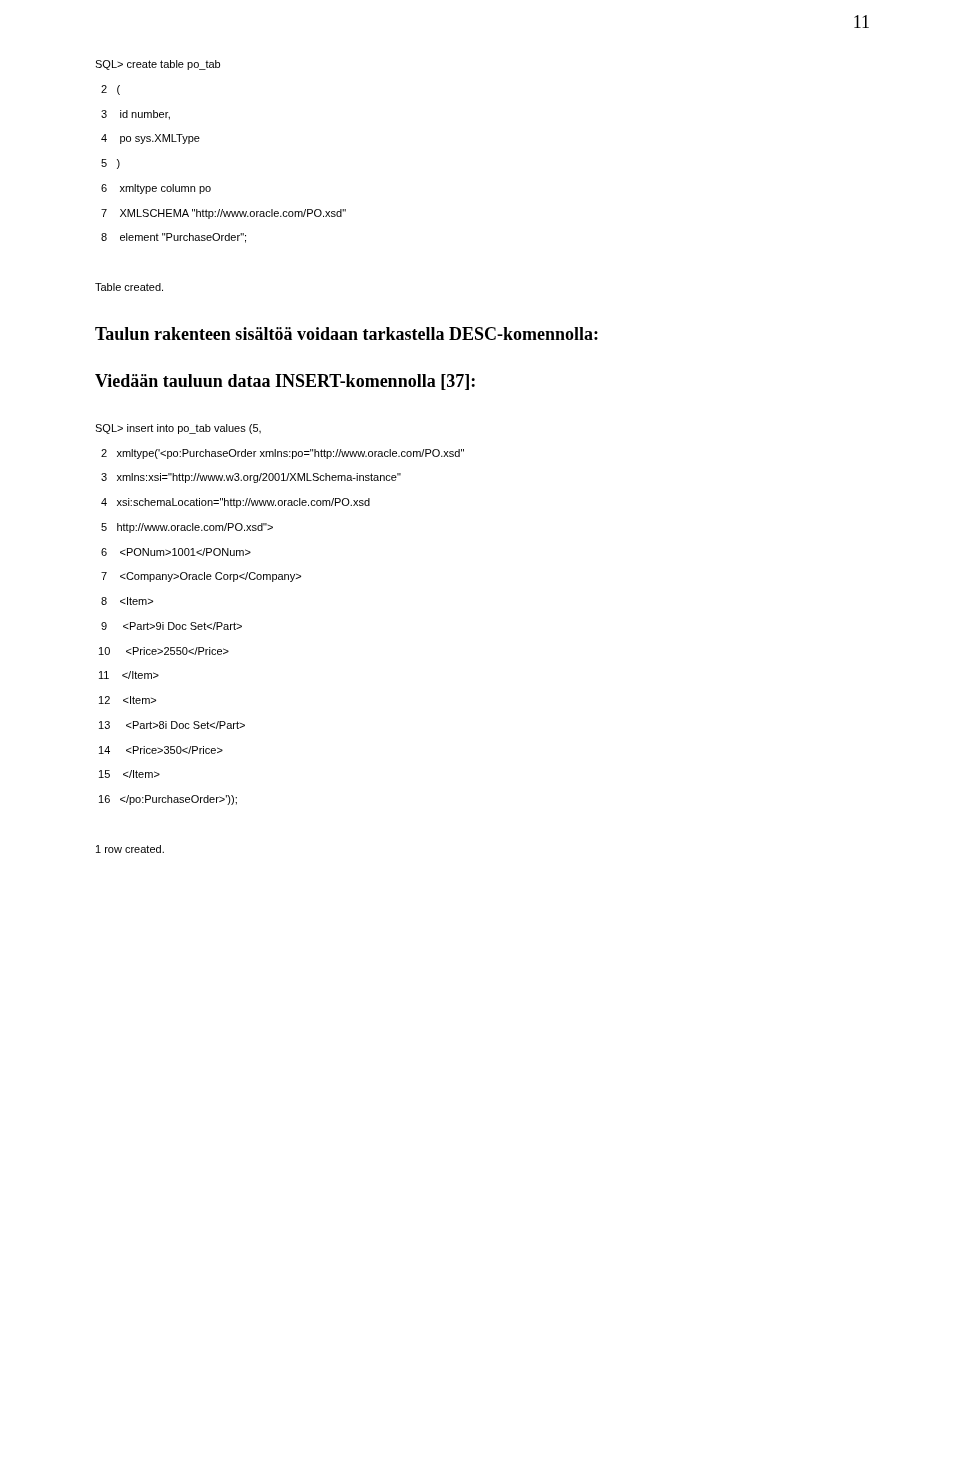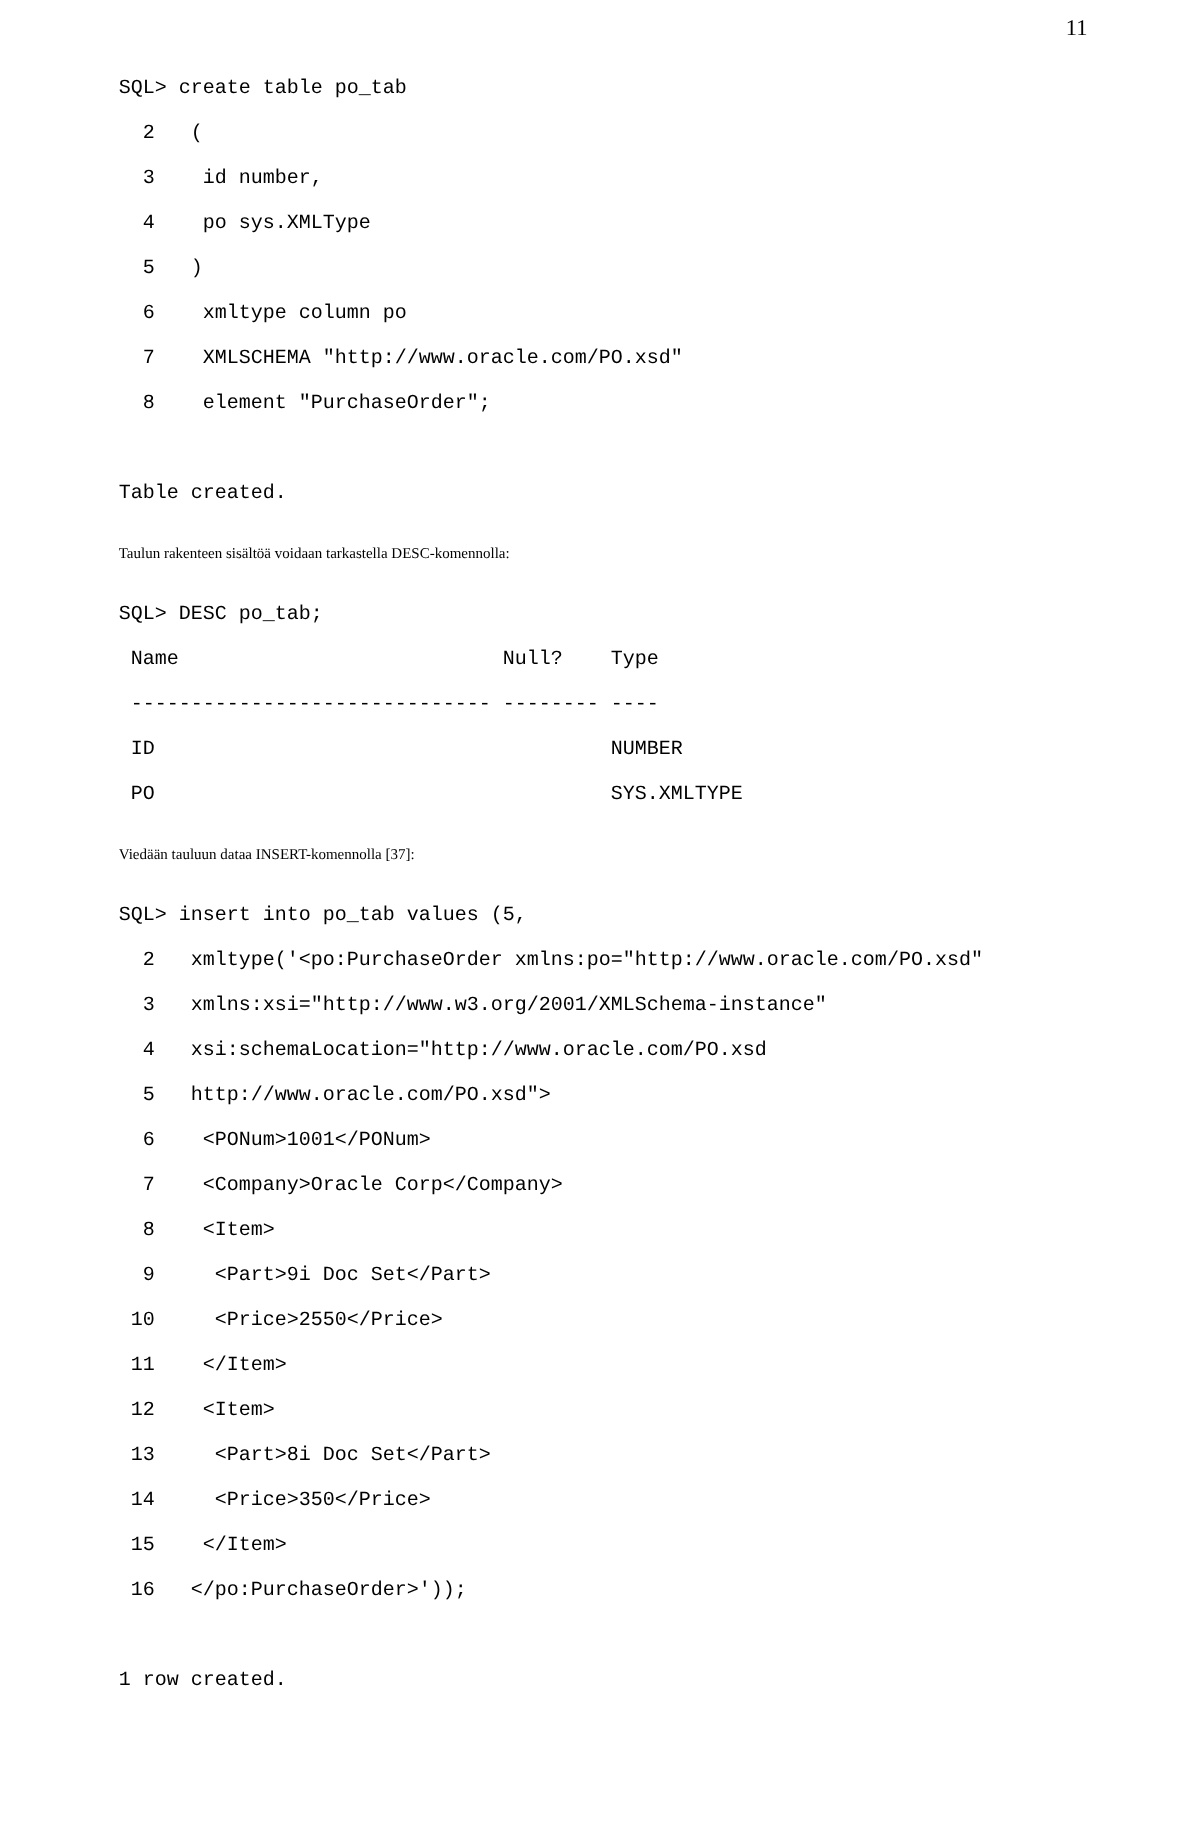--- a/index.html
+++ b/index.html
@@ -14,30 +14,31 @@
     padding: 30px 110px 40px 95px;
     position: relative;
   }
   .page-num {
     position: absolute;
     right: 90px;
     top: 12px;
     font-size: 18px;
   }
   .code-block {
-    font-family: Liberation Mono, monospace;
-    font-size: 16px;
+    font-family: Liberation Sans, sans-serif;
+    font-size: 11px;
     line-height: 2.25;
     white-space: pre;
     margin: 22px 0 22px 0;
   }
   .prose {
-    font-size: 12px;
+    font-size: 18px;
     line-height: 1.4;
     margin: 20px 0 22px 0;
+    font-weight: bold;
   }
 </style>
 </head>
 <body>
 
 <div class="page">
   <div class="page-num">11</div>
 
   <div class="code-block">SQL&gt; create table po_tab
   2   (
@@ -45,25 +46,20 @@
   4    po sys.XMLType
   5   )
   6    xmltype column po
   7    XMLSCHEMA "http://www.oracle.com/PO.xsd"
   8    element "PurchaseOrder";
 
 Table created.</div>
 
   <div class="prose">Taulun rakenteen sisältöä voidaan tarkastella DESC-komennolla:</div>
 
-  <div class="code-block">SQL&gt; DESC po_tab;
- Name                           Null?    Type
- ------------------------------ -------- ----
- ID                                      NUMBER
- PO                                      SYS.XMLTYPE</div>
 
   <div class="prose">Viedään tauluun dataa INSERT-komennolla [37]:</div>
 
   <div class="code-block">SQL&gt; insert into po_tab values (5,
   2   xmltype('&lt;po:PurchaseOrder xmlns:po="http://www.oracle.com/PO.xsd"
   3   xmlns:xsi="http://www.w3.org/2001/XMLSchema-instance"
   4   xsi:schemaLocation="http://www.oracle.com/PO.xsd
   5   http://www.oracle.com/PO.xsd"&gt;
   6    &lt;PONum&gt;1001&lt;/PONum&gt;
   7    &lt;Company&gt;Oracle Corp&lt;/Company&gt;

